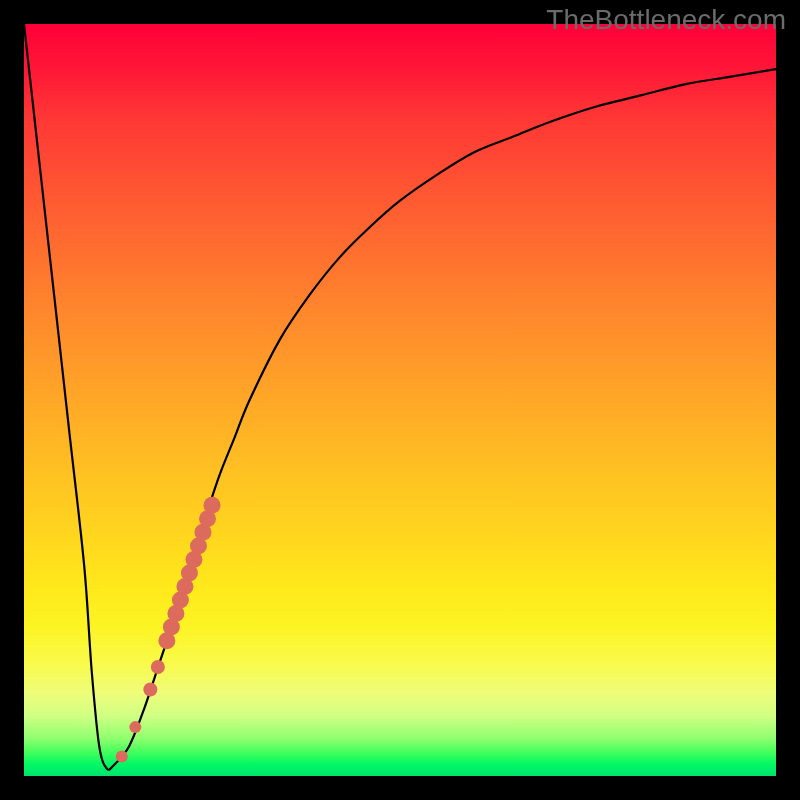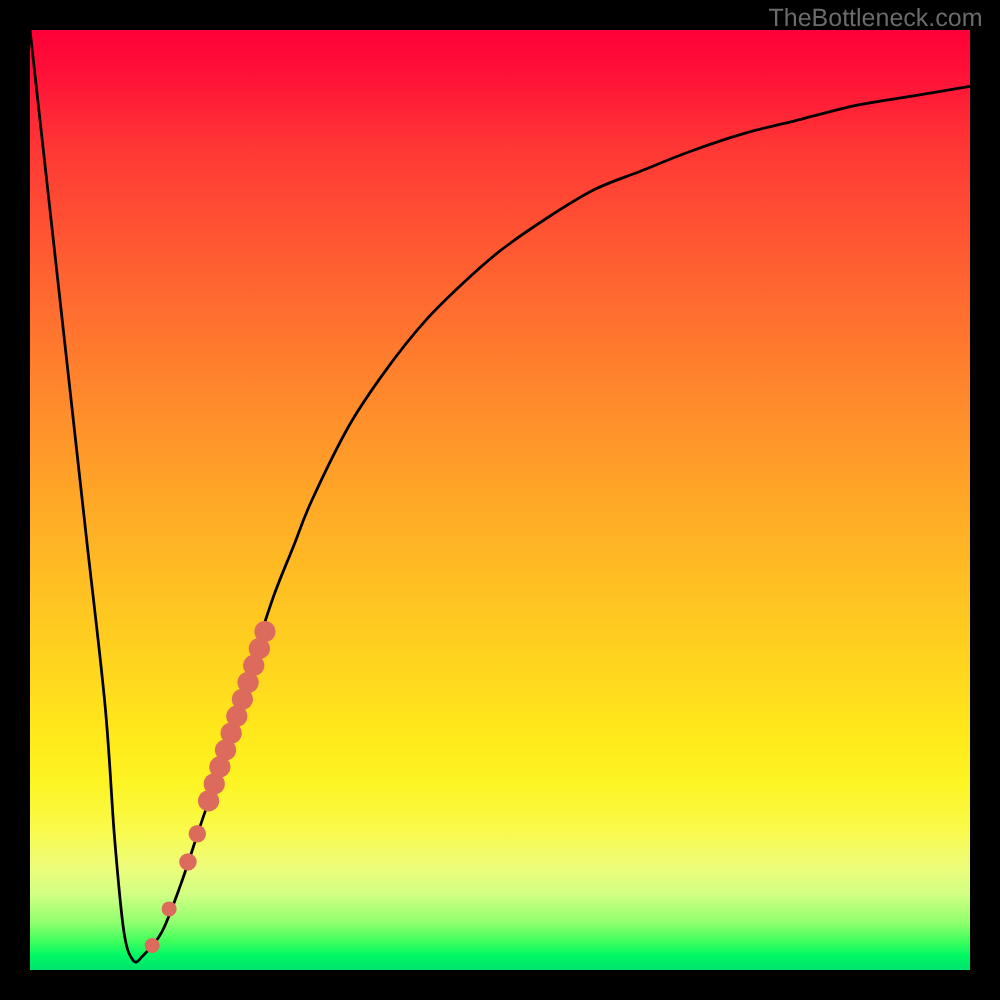--- a/index.html
+++ b/index.html
@@ -8,21 +8,21 @@
     width: 800px;
     height: 800px;
     background: #000;
     position: relative;
   }
   .watermark {
     position: absolute;
     top: 4px;
     right: 14px;
     font-family: Arial, Helvetica, sans-serif;
-    font-size: 20px;
+    font-size: 28px;
     font-weight: 500;
     color: #6b6b6b;
     z-index: 10;
     margin-left: 28px;
   }
   .plot-area {
     position: absolute;
     left: 24px;
     top: 24px;
     width: 752px;

